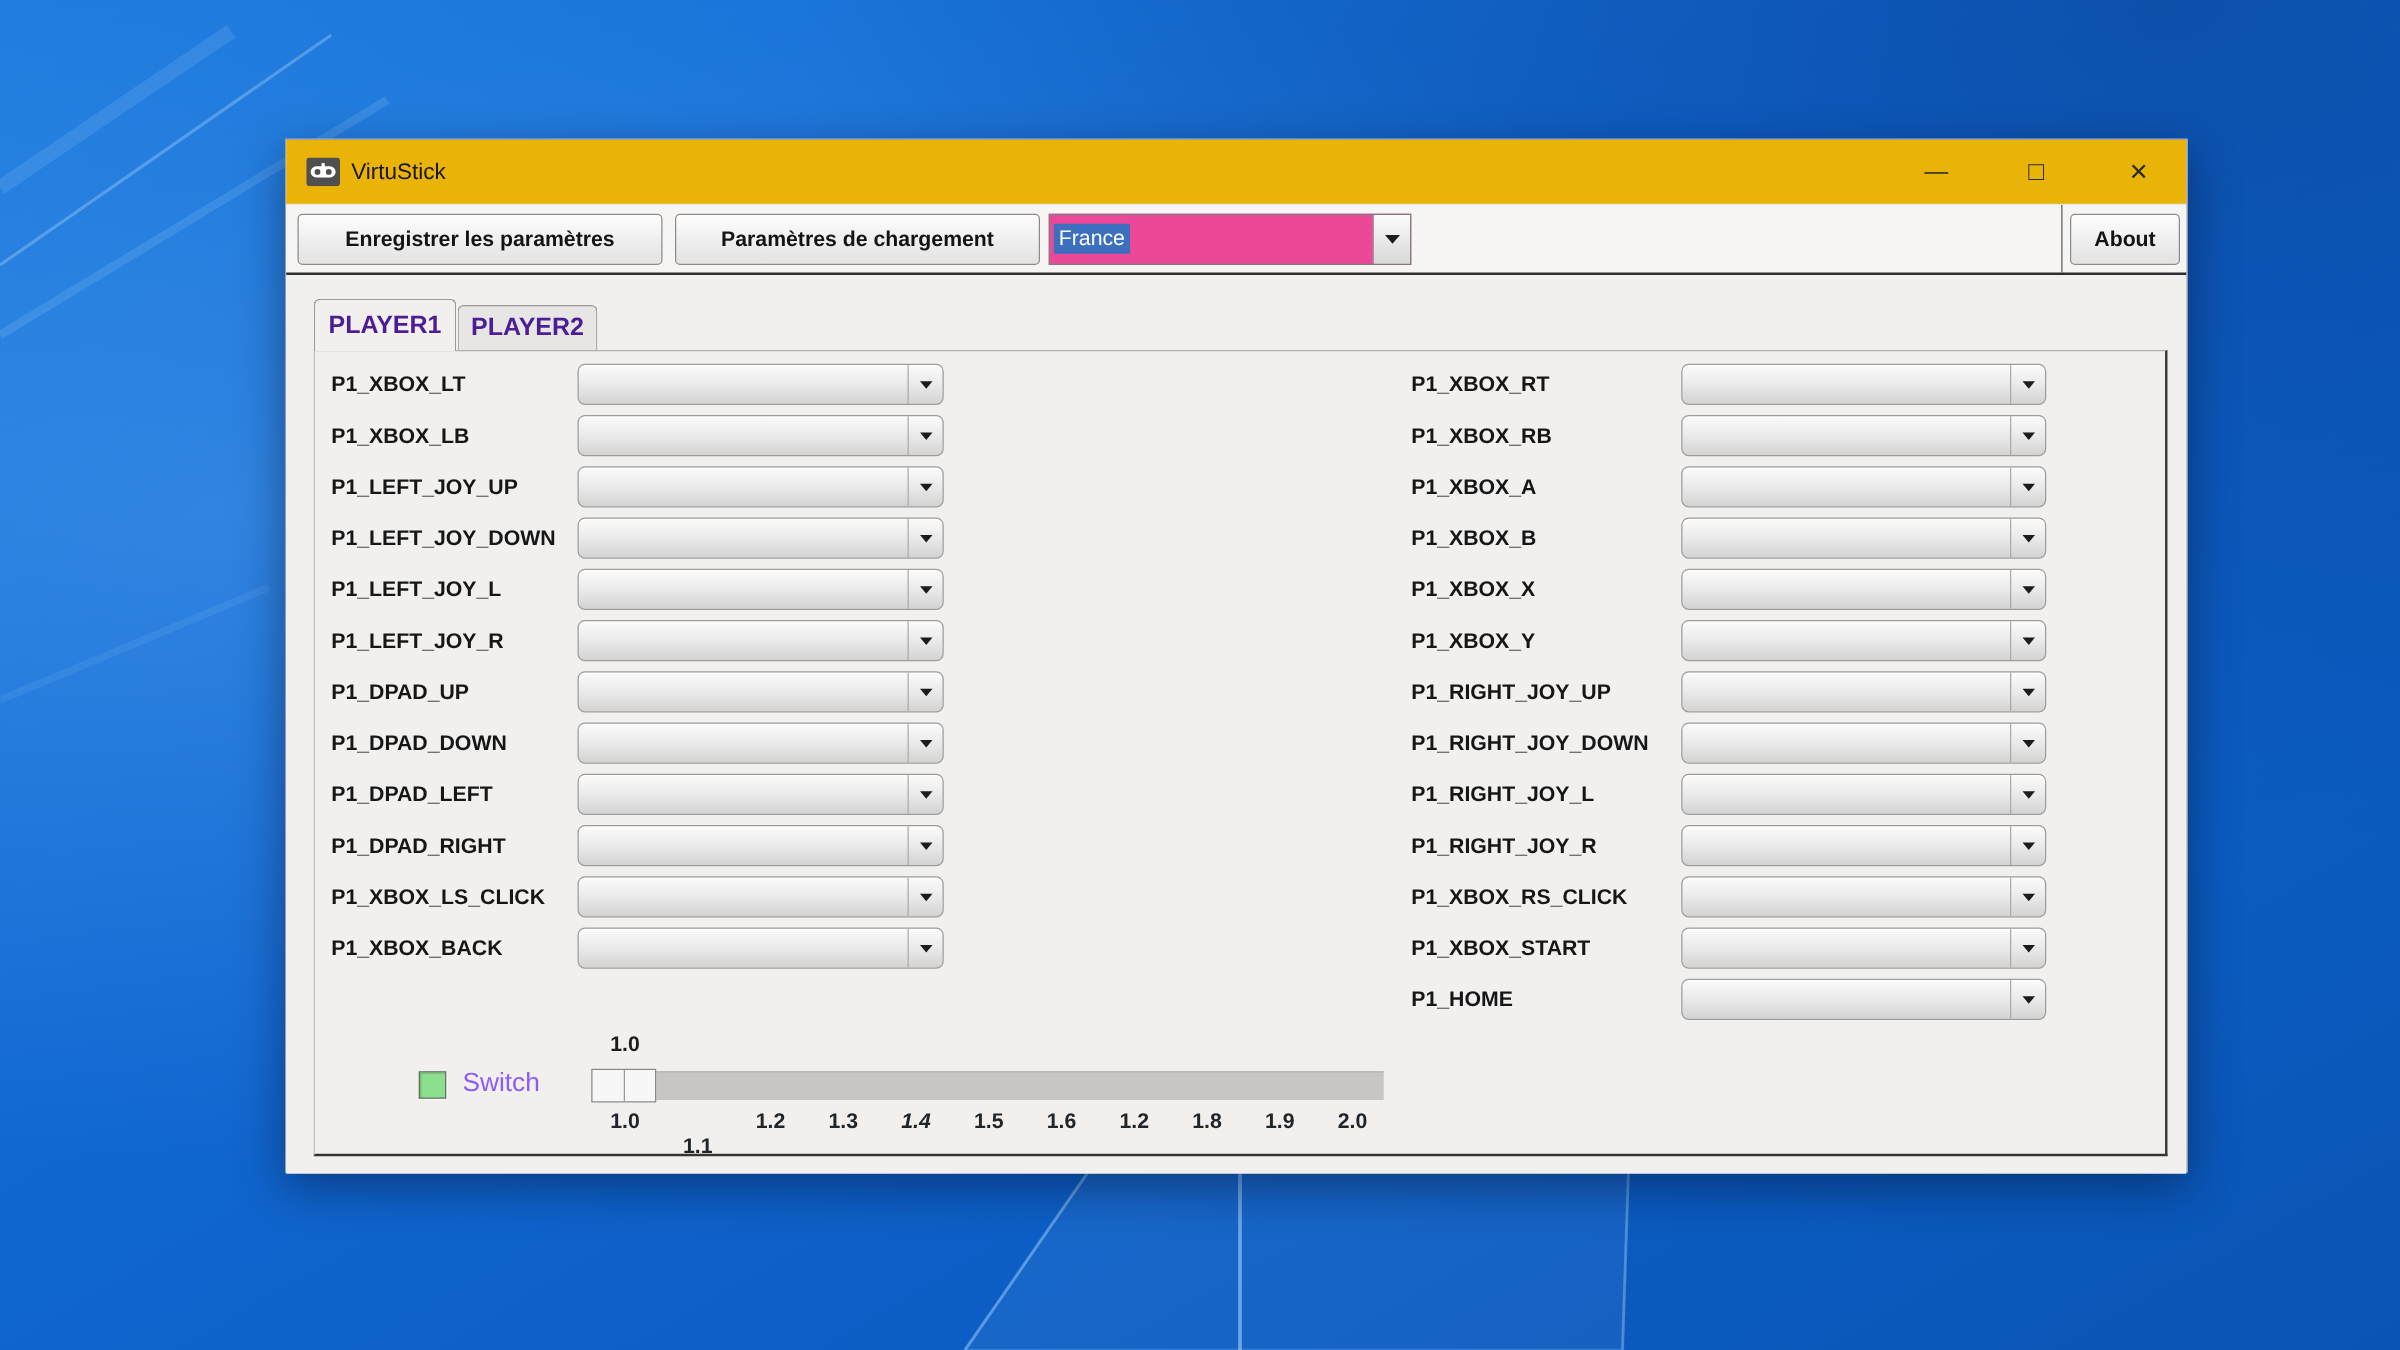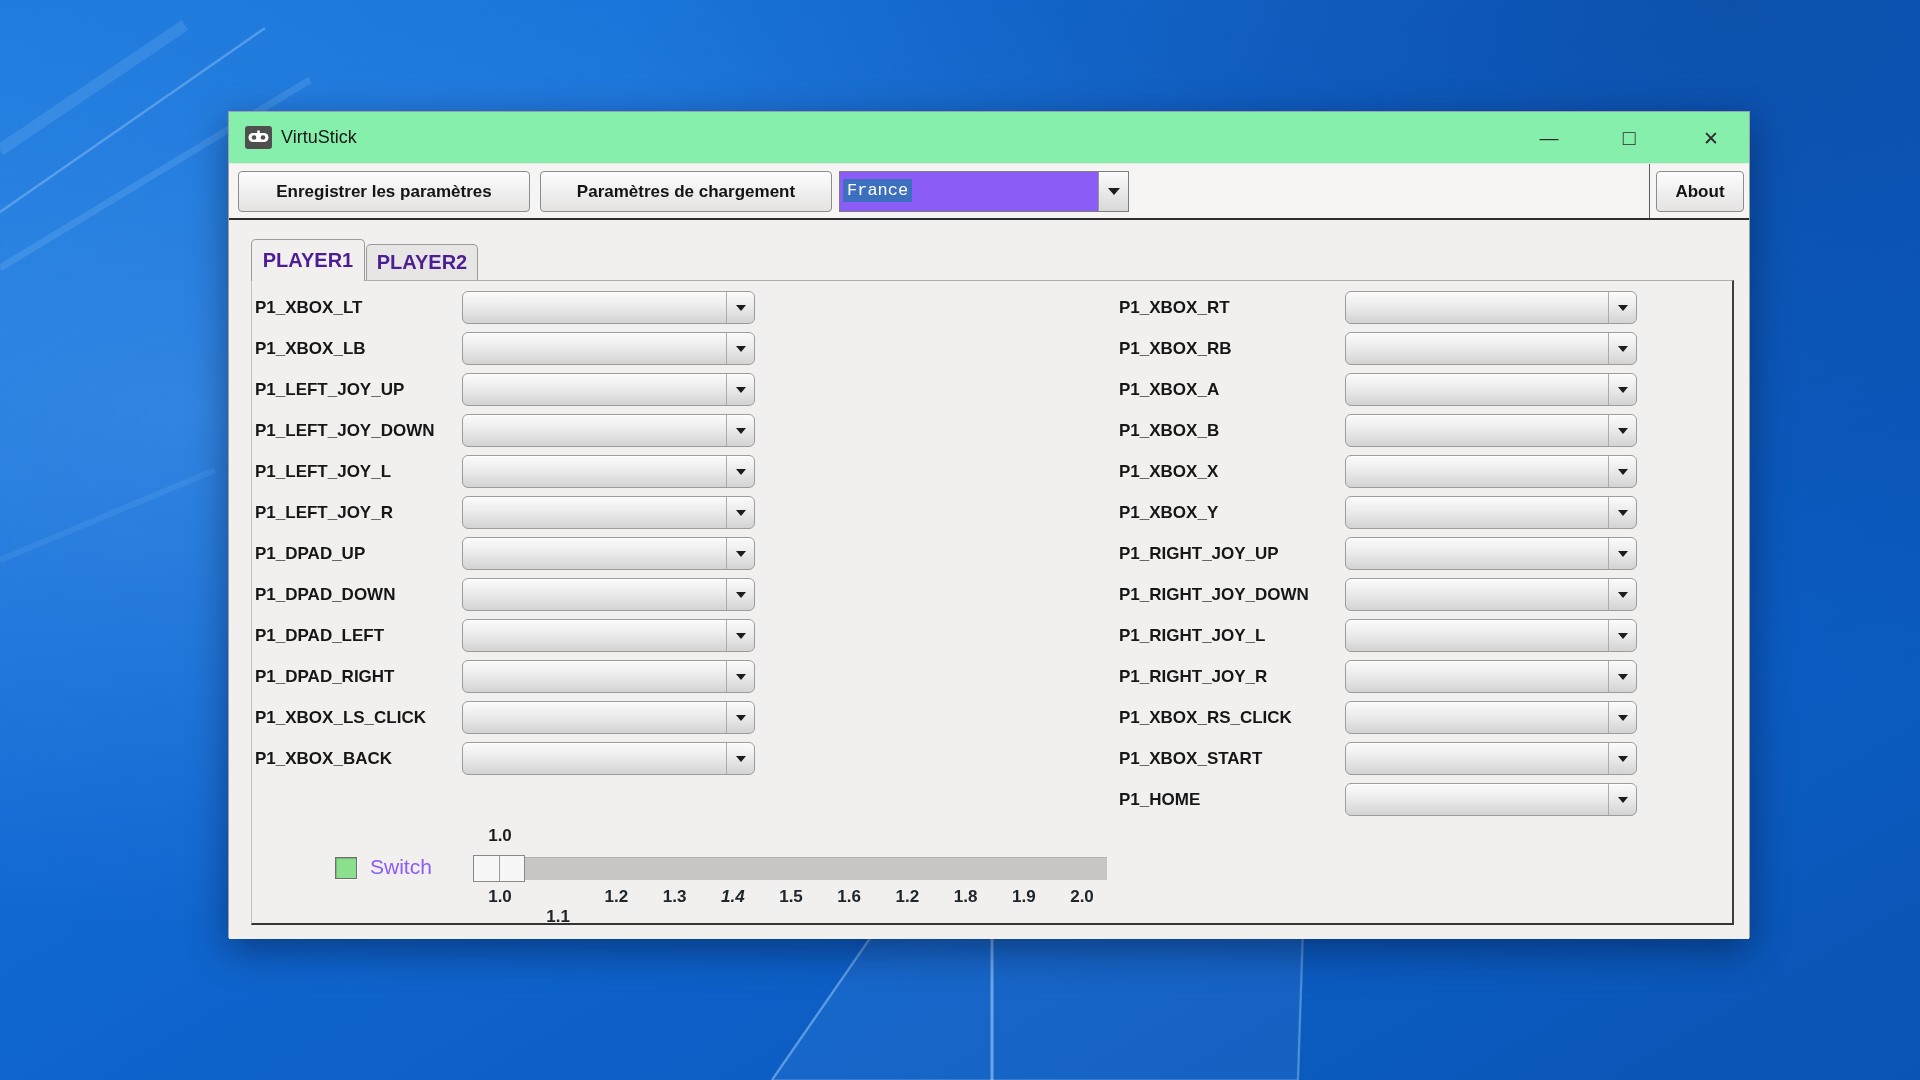--- a/index.html
+++ b/index.html
@@ -16,41 +16,41 @@
   .desktop > svg.rays { position:absolute; inset:0; }
 
   
   .win {
     position:absolute; left:228px; top:111px; width:1522px; height:827px;
     background:#f1f0ef; border:1px solid #9aa0a3;
     box-shadow:0 12px 36px rgba(0,10,40,.45);
   }
 
   
-  .titlebar { position:relative; height:52px; background:#86efac; border-bottom:1px solid #e6e6e6; }
+  .titlebar { position:relative; height:52px; background:#eab308; border-bottom:1px solid #e6e6e6; }
   .app-icon { position:absolute; left:16px; top:14px; width:27px; height:23px; }
   .title-text { position:absolute; left:52px; top:15px; font-size:18px; color:#171717; }
   .winctl { position:absolute; top:0; height:52px; width:36px; display:flex; align-items:center; justify-content:center;
             font-size:19px; color:#2b2b2b; cursor:default; }
   .ctl-min { left:1302px; } .ctl-max { left:1382px; font-size:21px; } .ctl-close { left:1464px; }
 
   
   .toolbar { position:relative; height:56px; background:#f6f5f4; border-bottom:2px solid #2e2e2e; }
   .tb-btn {
     position:absolute; top:7px; height:41px; padding:0 15px; font-size:17px; font-weight:700; color:#141414;
     background:linear-gradient(#fdfdfd, #efeeee 55%, #e4e3e2); border:1px solid #8c8c8c; border-radius:4px;
     display:flex; align-items:center; justify-content:center; font-family:"Liberation Sans", sans-serif;
   }
   .tb-save { left:9px; width:292px; }
   .tb-load { left:311px; width:292px; }
   .tb-about { left:1427px; width:88px; }
   .tb-sep { position:absolute; left:1420px; top:0; width:1px; height:54px; background:#5c5c5c; }
 
-  .lang-combo { position:absolute; left:610px; top:7px; width:290px; height:41px; background:#8b5cf6;
-                border:1px solid #7d7d7d;font-family:Liberation Mono, monospace; }
+  .lang-combo { position:absolute; left:610px; top:7px; width:290px; height:41px; background:#ec4899;
+                border:1px solid #7d7d7d; }
   .lang-field { position:absolute; left:3px; top:7px; font-size:17px; color:#fff; padding:2px 4px; }
   .lang-btn { position:absolute; right:0; top:0; width:30px; height:39px; border-left:1px solid #979797;
               background:linear-gradient(#fbfbfb,#e9e8e8 55%, #d9d8d8); display:flex; align-items:center; justify-content:center; }
   .tri { width:0; height:0; border-left:6px solid transparent; border-right:6px solid transparent; border-top:7px solid #1c1c1c; }
 
   
   .content { position:relative; height:719px; background:#f1f0ef; }
   .tab { position:absolute; display:flex; align-items:center; justify-content:center;
          font-size:20px; font-weight:700; color:#4c1d95; border:1px solid #9a9a9a;
          border-bottom:none; border-radius:5px 5px 0 0; cursor:default; }
@@ -59,21 +59,21 @@
 
   .panel { position:absolute; left:22px; top:60px; width:1483px; height:645px; background:#f1f0ef;
            border-top:1px solid #aeaeae; border-left:1px solid #c2c2c2;
            border-right:2px solid #3d3d3d; border-bottom:2px solid #343434; z-index:2; }
 
   
   .col { position:absolute; top:6px; }
   .col-left { left:3px; width:520px; }
   .col-right { left:867px; width:540px; }
   .map-row { position:relative; height:41px; display:flex; align-items:center; }
-  .map-label { font-size:17px; font-weight:700; color:#161616; white-space:nowrap; }
+  .map-label { font-size:17px; font-weight:700; color:#161616; white-space:nowrap;margin-left:10px; }
   .combo { position:absolute; top:4px; height:33px; background:linear-gradient(#fbfbfb, #eaeaea 50%, #d4d3d3);
            border:1px solid #9c9c9c; border-radius:6px; box-shadow:inset 0 1px 0 #ffffff; }
   .col-left .combo { left:207px; width:293px; }
   .col-right .combo { left:226px; width:292px; }
   .combo-field { position:absolute; left:6px; top:6px; font-size:15px; color:#222; }
   .combo-btn { position:absolute; right:0; top:0; width:28px; height:31px; border-left:1px solid #ababab;
                display:flex; align-items:center; justify-content:center; }
   .combo-btn .tri { border-left-width:5px; border-right-width:5px; border-top-width:6px; }
 
   

